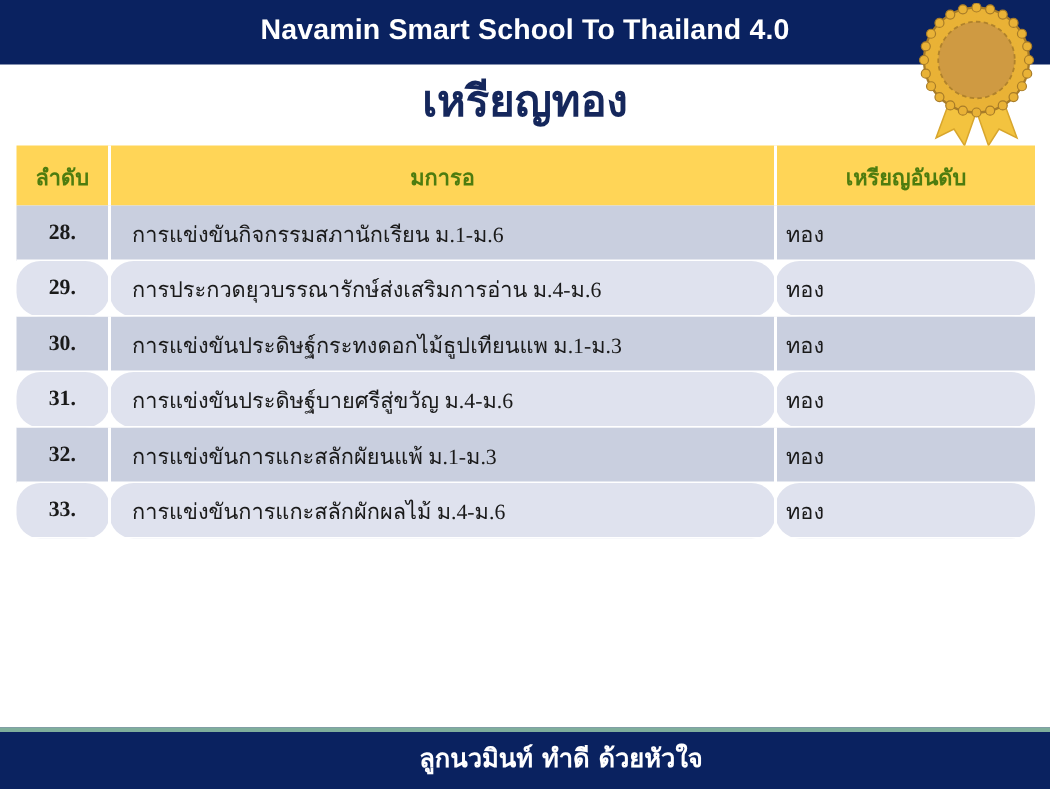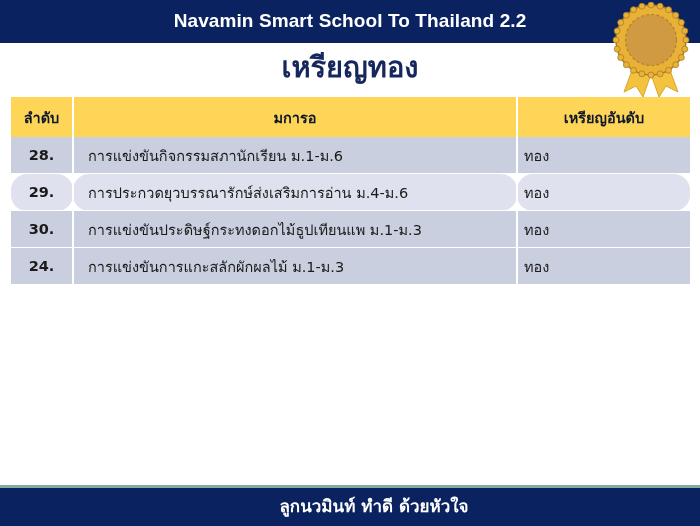--- a/index.html
+++ b/index.html
@@ -74,39 +74,40 @@
     border-collapse: collapse;
     table-layout: fixed;
     font-family: "DejaVu Sans", sans-serif;
   }
   .results-table col.c-rank  { width: 62px; }
   .results-table col.c-item  { width: 444px; }
   .results-table col.c-medal { width: 173px; }
 
   .results-table thead th {
     background: #ffd557;
-    color: #0f172a;
+    color: #4d7c0f;
     font-size: 14.5px;
     font-weight: bold;
     height: 40px;
     padding: 0 4px;
     text-align: center;
     border-right: 2px solid #ffffff;
     white-space: nowrap;
   }
   .results-table thead th:last-child { border-right: none; }
 
   .results-table tbody td {
     height: 36px;
     font-size: 14.5px;
     color: #1a1a1a;
     padding: 0 6px;
     border-right: 2px solid #ffffff;
     border-bottom: 1px solid #ffffff;
     white-space: nowrap;
+    font-family: Liberation Serif, serif;
   }
   .results-table tbody td:last-child { border-right: none; }
 
   .results-table tbody tr.odd  td { background: #c9cfdf; }
   .results-table tbody tr.even td { background: #dfe2ee; border-radius: 16px; }
 
   .cell-rank  { text-align: center; font-weight: bold; }
   .cell-item  { text-align: left; padding-left: 14px !important; margin-left: 44px; }
   .cell-medal { text-align: left; }
 
@@ -134,21 +135,21 @@
     font-weight: bold;
     font-family: "DejaVu Sans", sans-serif;
     white-space: nowrap;
     margin-left: 24px;
   }
 </style>
 </head>
 <body>
 
 <div class="top-band">
-  <div class="top-band-title">Navamin Smart School To Thailand 2.2</div>
+  <div class="top-band-title">Navamin Smart School To Thailand 4.0</div>
 </div>
 
 <svg class="medal" viewBox="0 0 78 98">
 
   <polygon points="26,52 12,90 24,84 31,95 44,58" fill="#f3c33f" stroke="#d8a62d" stroke-width="1"></polygon>
   <polygon points="52,52 66,90 54,84 47,95 34,58" fill="#f3c33f" stroke="#d8a62d" stroke-width="1"></polygon>
 
   <g transform="translate(39,38)">
     <circle r="35" fill="#e9b236" stroke="#a87c28" stroke-width="1.5"></circle>
     <g fill="#e9b236" stroke="#a87c28" stroke-width="0.8">
@@ -210,23 +211,33 @@
     <tr class="even">
       <td class="cell-rank">29.</td>
       <td class="cell-item">การประกวดยุวบรรณารักษ์ส่งเสริมการอ่าน ม.4-ม.6</td>
       <td class="cell-medal">ทอง</td>
     </tr>
     <tr class="odd">
       <td class="cell-rank">30.</td>
       <td class="cell-item">การแข่งขันประดิษฐ์กระทงดอกไม้ธูปเทียนแพ ม.1-ม.3</td>
       <td class="cell-medal">ทอง</td>
     </tr>
+    <tr class="even">
+      <td class="cell-rank">31.</td>
+      <td class="cell-item">การแข่งขันประดิษฐ์บายศรีสู่ขวัญ ม.4-ม.6</td>
+      <td class="cell-medal">ทอง</td>
+    </tr>
     <tr class="odd">
-      <td class="cell-rank">24.</td>
-      <td class="cell-item">การแข่งขันการแกะสลักผักผลไม้ ม.1-ม.3</td>
+      <td class="cell-rank">32.</td>
+      <td class="cell-item">การแข่งขันการแกะสลักผัยนแพ้ ม.1-ม.3</td>
+      <td class="cell-medal">ทอง</td>
+    </tr>
+    <tr class="even">
+      <td class="cell-rank">33.</td>
+      <td class="cell-item">การแข่งขันการแกะสลักผักผลไม้ ม.4-ม.6</td>
       <td class="cell-medal">ทอง</td>
     </tr>
   </tbody>
 </table>
 
 <div class="bottom-band">
   <div class="bottom-band-text">ลูกนวมินท์ ทำดี ด้วยหัวใจ</div>
 </div>
 
 </body></html>

